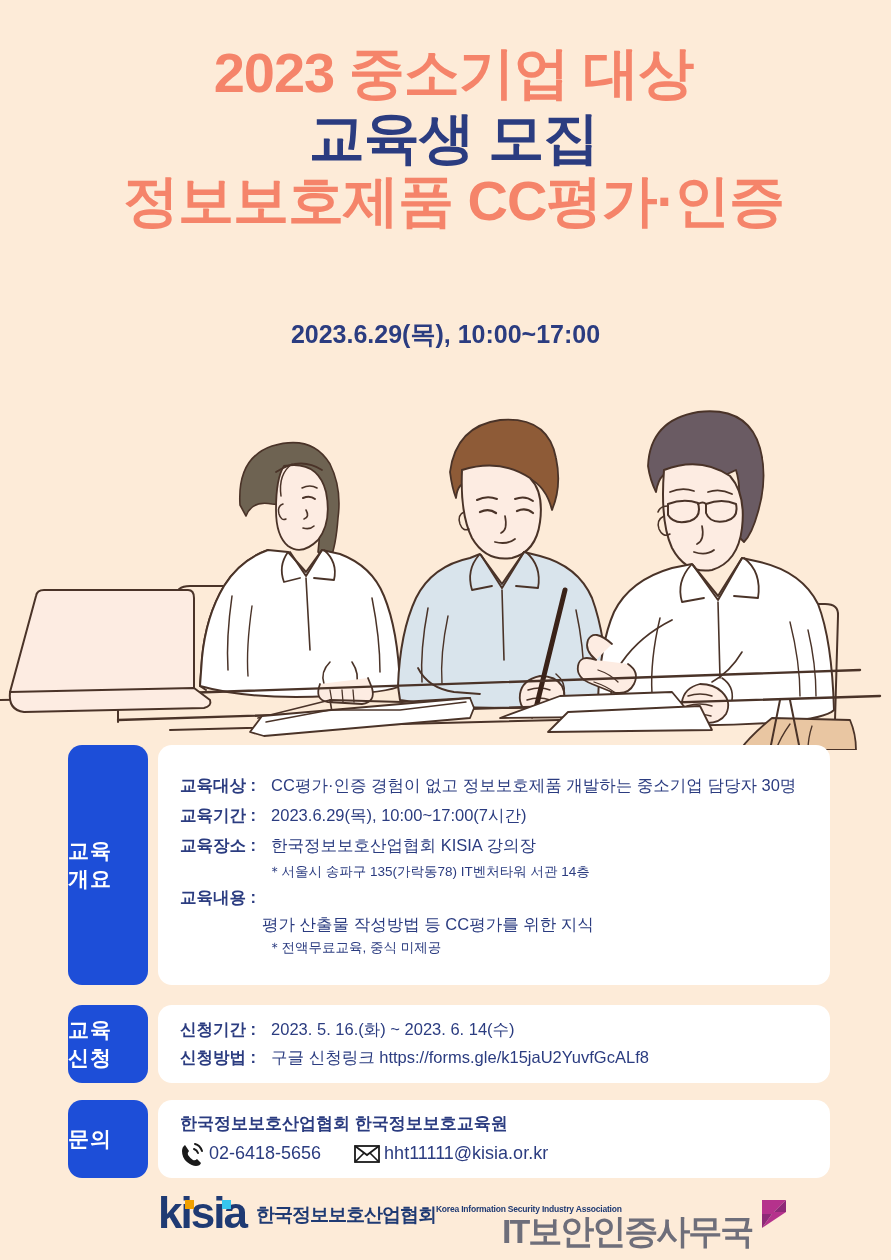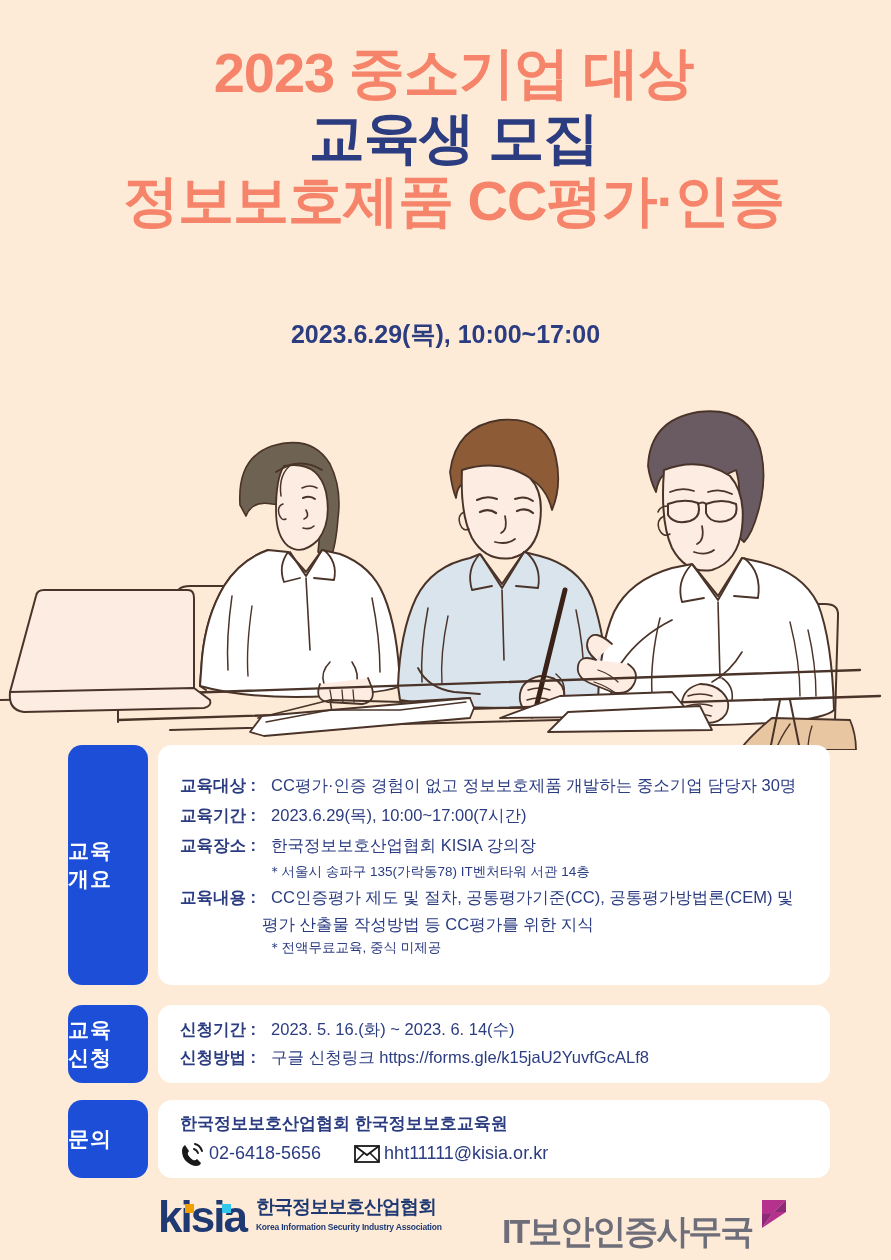--- a/index.html
+++ b/index.html
@@ -115,21 +115,21 @@
   }
   .kisia-word {
     font-size:44px; font-weight:bold; color:#1F3A73;
     letter-spacing:-2px; line-height:0.85;
     position:relative;
   }
   .kisia-dot { position:absolute; width:9px; height:9px; }
   .kisia-dot.o { background:#F0A000; left:27px; top:6px; }
   .kisia-dot.c { background:#35C6EE; left:64px; top:6px; }
   .kisia-kr {
-    display:flex; flex-direction:column; padding-bottom:3px;
+    display:flex; padding-bottom:3px;
   }
   .kisia-kr-main { font-size:19px; font-weight:bold; color:#1F3A73; letter-spacing:-1px; }
   .kisia-kr-sub { font-size:8.5px; font-weight:bold; color:#1F3A73; letter-spacing:-0.2px; margin-top:2px; }
 
   .logo-itsec { position:absolute; left:502px; top:10px; display:flex; align-items:flex-start; }
   .itsec-word {
     font-size:34px; font-weight:bold; color:#6E6E7A;
     letter-spacing:-2px; line-height:1;
     margin-top:16px;
   }
@@ -305,21 +305,20 @@
       </div>
 
       <div class="row">
         <span class="row-key">교육장소 :</span>
         <span class="row-val">한국정보보호산업협회 KISIA 강의장</span>
       </div>
       <div class="row-note">＊서울시 송파구 135(가락동78) IT벤처타워 서관 14층</div>
 
       <div class="row">
         <span class="row-key">교육내용 :</span>
-        <span class="row-val">CC인증평가 제도 및 절차, 공통평가기준(CC), 공통평가방법론(CEM) 및</span>
       </div>
       <div class="row-cont">평가 산출물 작성방법 등 CC평가를 위한 지식</div>
       <div class="row-note">＊전액무료교육, 중식 미제공</div>
     </div>
   </div>
 
   <div class="section" id="sec-apply">
     <div class="sec-label">
       <span>
         <span>교육</span><br>

